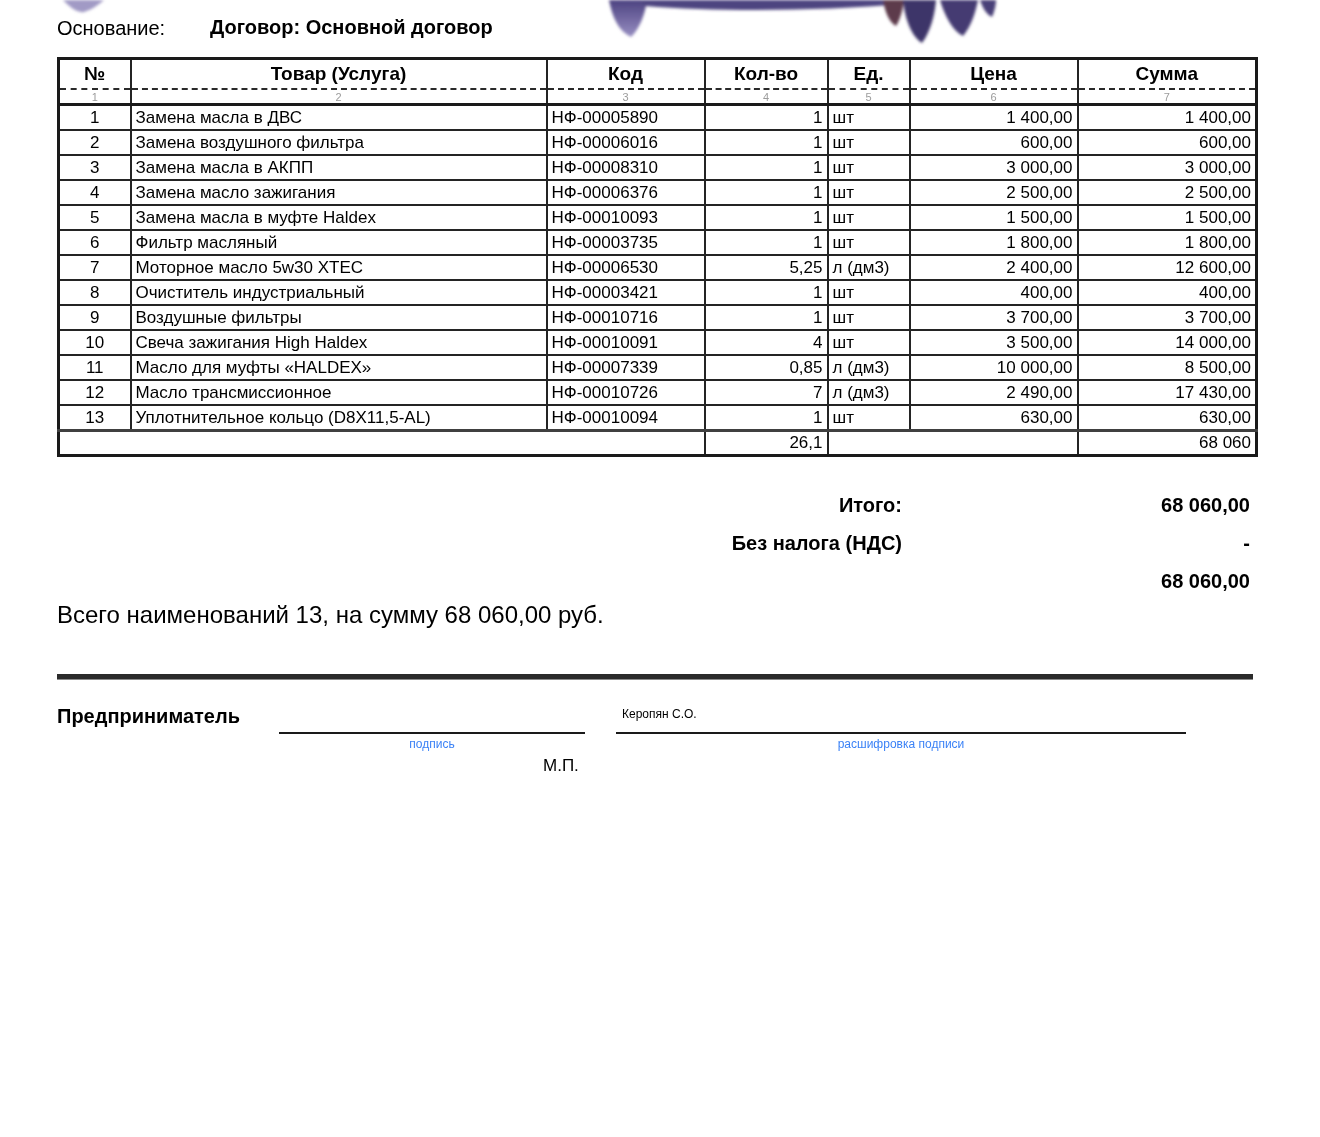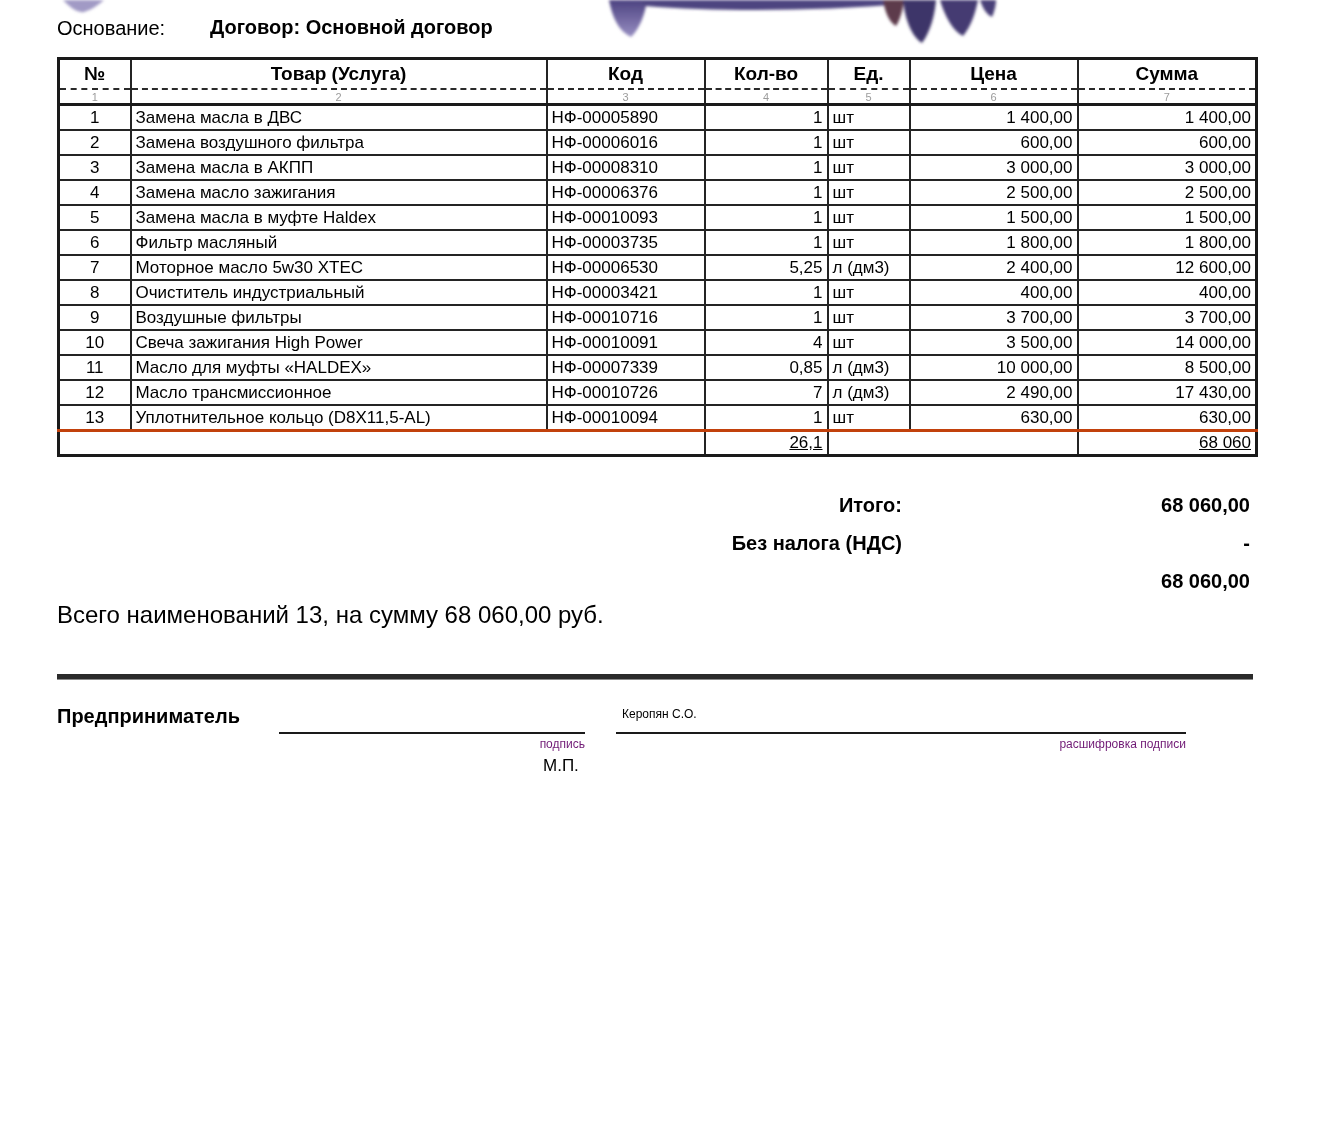--- a/index.html
+++ b/index.html
@@ -29,40 +29,40 @@
   }
   tr.head th{
     font-size:19px;font-weight:bold;height:28px;text-align:center;
     border-bottom:2px dashed #2a2a2a;
   }
   tr.nums td{
     height:13px;font-size:11px;color:#9c9c9c;text-align:center;
     border-top:none;border-bottom:3px solid #1a1a1a;
   }
   tbody.body td{height:23px;}
-  tr.tfoot td{height:22px;border-top:3px solid #c2410c;text-decoration:underline;}
+  tr.tfoot td{height:22px;border-top:3px solid #404040;}
   .c-num{text-align:center;}
   .c-name,.c-code,.c-unit{text-align:left;}
   .c-qty,.c-price,.c-sum{text-align:right;}
   
   .totals{position:absolute;left:57px;top:486px;width:1193px;font-size:20px;font-weight:bold;}
   .trow{display:flex;height:38px;align-items:center;}
   .tlabel{width:845px;text-align:right;}
   .tval{flex:1;text-align:right;}
   
   .summary-items{position:absolute;left:57px;top:601px;font-size:24px;}
   .summary-words{position:absolute;left:57px;top:631px;font-size:20px;font-weight:bold;}
   .divider{position:absolute;left:57px;top:674px;width:1196px;height:5px;background:#2b2b2b;border-bottom:1px solid #8a8a8a;}
   
   .sig-role{position:absolute;left:57px;top:705px;font-size:20px;font-weight:bold;}
   .sig-name{position:absolute;left:622px;top:707px;font-size:12px;}
   .sig-line{position:absolute;top:732px;height:2px;background:#1a1a1a;}
   .sig-line1{left:279px;width:306px;}
   .sig-line2{left:616px;width:570px;}
-  .sig-cap{position:absolute;top:737px;font-size:12px;color:#701a75;text-align:right;}
+  .sig-cap{position:absolute;top:737px;font-size:12px;color:#3b82f6;text-align:center;}
   .cap1{left:279px;width:306px;}
   .cap2{left:616px;width:570px;}
   .stamp{position:absolute;left:543px;top:756px;font-size:17px;}
   
   .executor{position:absolute;left:1000px;top:805px;width:262px;font-size:14px;font-style:italic;text-align:right;color:#404040;margin-top:34px;}
 </style>
 </head>
 <body>
 
 <div class="page">
@@ -198,21 +198,21 @@
         <td class="c-num">9</td>
         <td class="c-name">Воздушные фильтры</td>
         <td class="c-code">НФ-00010716</td>
         <td class="c-qty">1</td>
         <td class="c-unit">шт</td>
         <td class="c-price">3 700,00</td>
         <td class="c-sum">3 700,00</td>
       </tr>
       <tr>
         <td class="c-num">10</td>
-        <td class="c-name">Свеча зажигания High Power</td>
+        <td class="c-name">Свеча зажигания High Haldex</td>
         <td class="c-code">НФ-00010091</td>
         <td class="c-qty">4</td>
         <td class="c-unit">шт</td>
         <td class="c-price">3 500,00</td>
         <td class="c-sum">14 000,00</td>
       </tr>
       <tr>
         <td class="c-num">11</td>
         <td class="c-name">Масло для муфты «HALDEX»</td>
         <td class="c-code">НФ-00007339</td>

